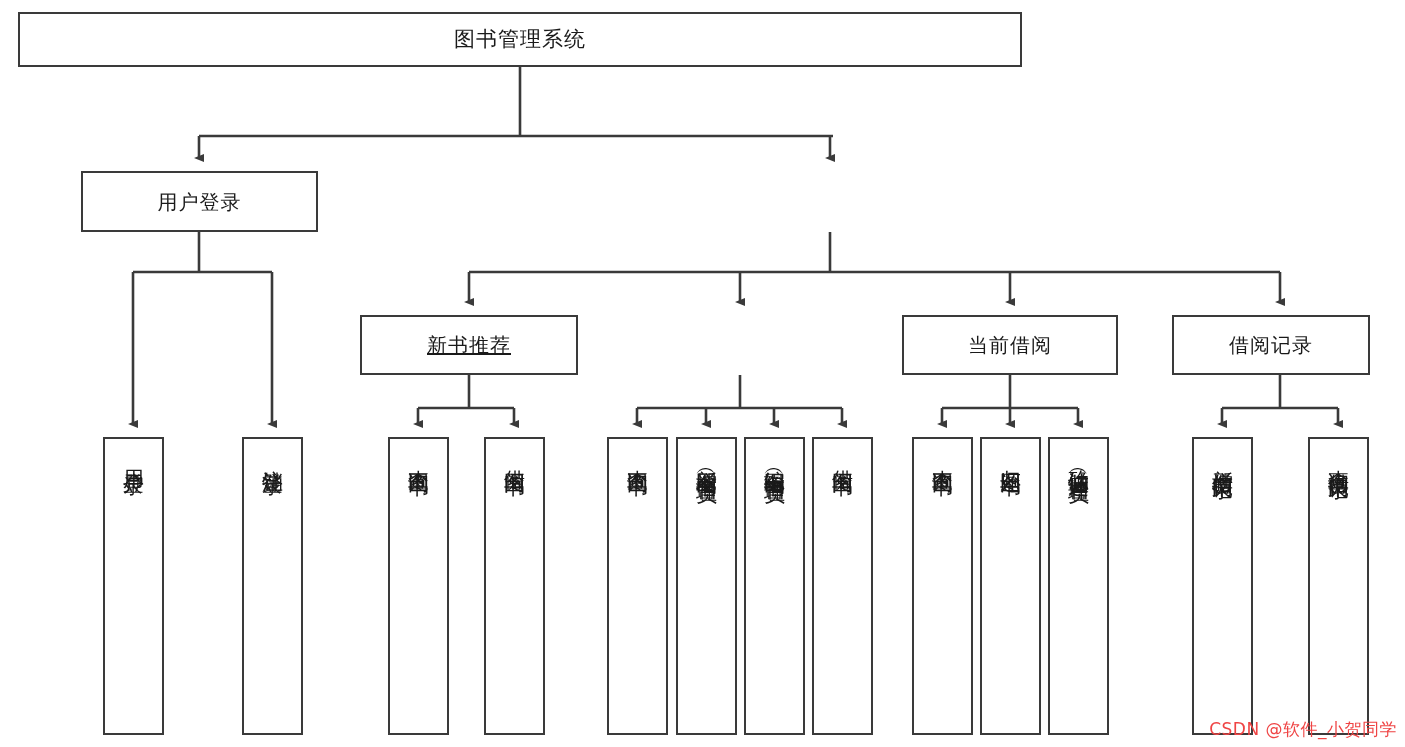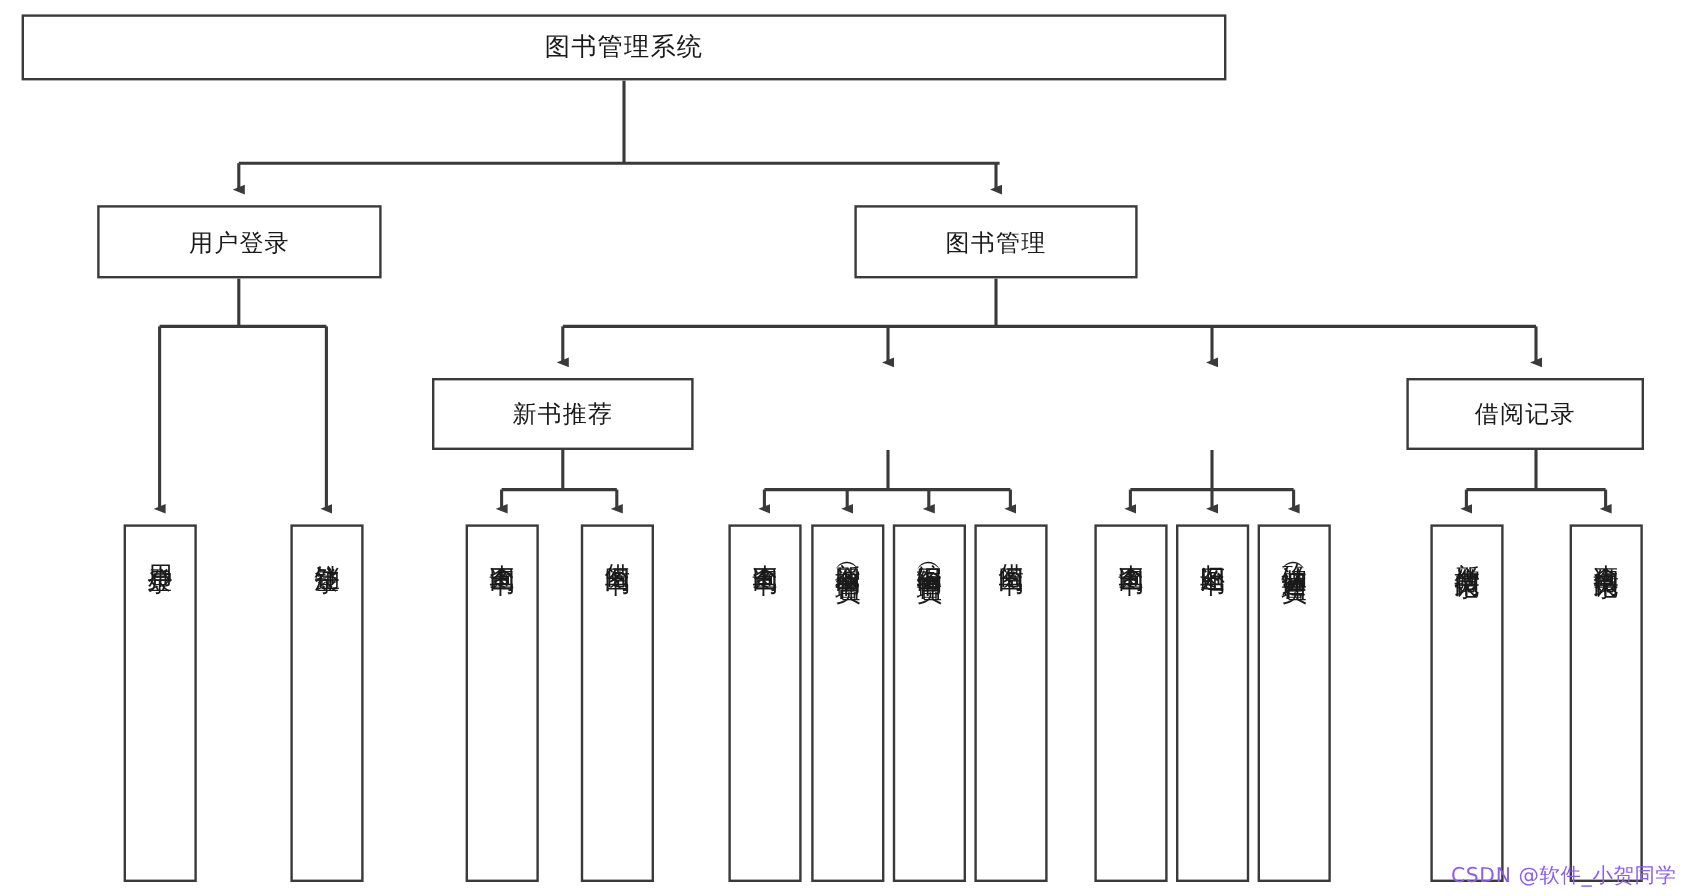--- a/index.html
+++ b/index.html
@@ -56,21 +56,21 @@
     text-orientation: upright;
     line-height: 1.05;
     white-space: nowrap;
     display: block;
   }
   .watermark {
     position: absolute;
     right: 8px;
     bottom: 6px;
     font-size: 17px;
-    color: #8b5cf6;
+    color: #ef4444;
     letter-spacing: 0.5px;
     z-index: 5;
     white-space: nowrap;
   }
 </style>
 </head>
 <body>
 
 <div id="canvas">
 
@@ -120,23 +120,23 @@
       <path d="M1280,375 L1280,408"></path>
       <path d="M1222,408 L1338,408"></path>
       <path d="M1222,408 L1222,424" marker-end="url(#arrow)"></path>
       <path d="M1338,408 L1338,424" marker-end="url(#arrow)"></path>
     </g>
   </svg>
 
   <div class="node h root" style="left:18px; top:12px; width:1004px; height:55px;">图书管理系统</div>
 
   <div class="node h" style="left:81px; top:171px; width:237px; height:61px;">用户登录</div>
-  <div class="node h" style="left:712px; top:171px; width:236px; height:61px;">图书管理</div>
 
-  <div class="node h" style="left:360px; top:315px; width:218px; height:60px;">新书推荐</div>
+  <div class="node h" style="left:360px; top:315px; width:218px; height:60px;text-decoration:underline;">新书推荐</div>
+  <div class="node h" style="left:902px; top:315px; width:216px; height:60px;">当前借阅</div>
   <div class="node h" style="left:1172px; top:315px; width:198px; height:60px;">借阅记录</div>
 
   <div class="node v" style="left:103px; top:437px; width:61px; height:298px;">
     <span class="vtext">用户登录</span>
   </div>
   <div class="node v" style="left:242px; top:437px; width:61px; height:298px;">
     <span class="vtext">注销登录</span>
   </div>
 
   <div class="node v" style="left:388px; top:437px; width:61px; height:298px;">

